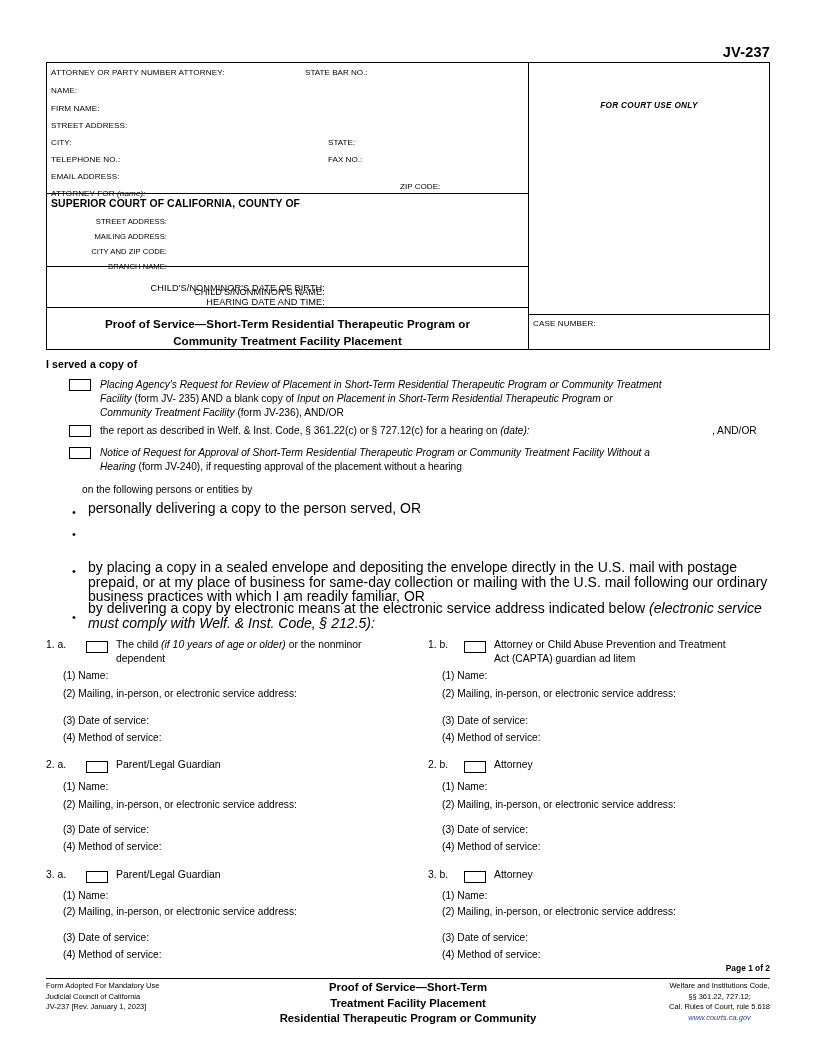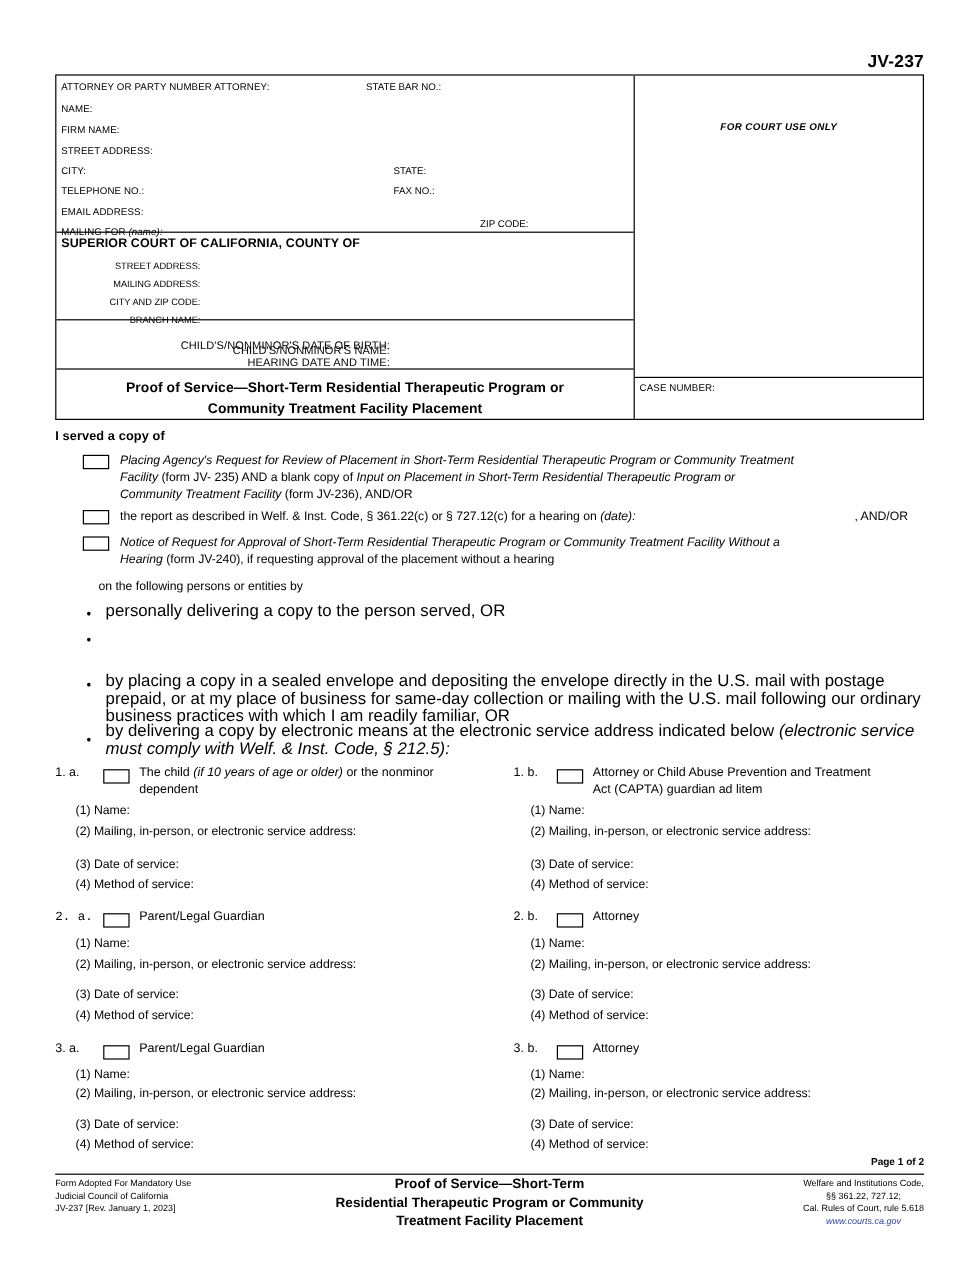--- a/index.html
+++ b/index.html
@@ -291,21 +291,21 @@
         <div class="cap-row" style="top:58px;">STREET ADDRESS:</div>
 
         <div class="cap-row" style="top:75px;">CITY:</div>
         <div class="cap-mid" style="top:75px; left:281px;">STATE:</div>
         <div class="cap-mid" style="top:75px; left:353px;margin-top:44px;">ZIP CODE:</div>
 
         <div class="cap-row" style="top:92px;">TELEPHONE NO.:</div>
         <div class="cap-mid" style="top:92px; left:281px;">FAX NO.:</div>
 
         <div class="cap-row" style="top:109px;">EMAIL ADDRESS:</div>
-        <div class="cap-row" style="top:126px;"><span>MAILING FOR </span><span class="it">(name):</span></div>
+        <div class="cap-row" style="top:126px;"><span>ATTORNEY FOR </span><span class="it">(name):</span></div>
       </div>
 
       <div class="court-block">
         <div class="court-title">SUPERIOR COURT OF CALIFORNIA, COUNTY OF</div>
         <div class="court-line" style="top:23px;">STREET ADDRESS:</div>
         <div class="court-line" style="top:38px;">MAILING ADDRESS:</div>
         <div class="court-line" style="top:53px;">CITY AND ZIP CODE:</div>
         <div class="court-line" style="top:68px;">BRANCH NAME:</div>
       </div>
 
@@ -369,21 +369,21 @@
 
   <div class="item-num" style="left:428px; top:639px;">1. b.</div>
   <div class="cbox" style="left:464px; top:641px;"></div>
   <div class="item-lbl" style="left:494px; top:638px; width:280px;">Attorney or Child Abuse Prevention and Treatment</div>
   <div class="item-lbl" style="left:494px; top:652px;">Act (CAPTA) guardian ad litem</div>
   <div class="sub" style="left:442px; top:670px;">(1) Name:</div>
   <div class="sub" style="left:442px; top:688px;">(2) Mailing, in-person, or electronic service address:</div>
   <div class="sub" style="left:442px; top:715px;">(3) Date of service:</div>
   <div class="sub" style="left:442px; top:732px;">(4) Method of service:</div>
 
-  <div class="item-num" style="left:46px; top:759px;font-family:Liberation Mono, monospace;">2. a.</div>
+  <div class="item-num" style="left:46px; top:759px;">2. a.</div>
   <div class="cbox" style="left:86px; top:761px;"></div>
   <div class="item-lbl" style="left:116px; top:758px;">Parent/Legal Guardian</div>
   <div class="sub" style="left:63px; top:781px;">(1) Name:</div>
   <div class="sub" style="left:63px; top:799px;">(2) Mailing, in-person, or electronic service address:</div>
   <div class="sub" style="left:63px; top:824px;">(3) Date of service:</div>
   <div class="sub" style="left:63px; top:841px;">(4) Method of service:</div>
 
   <div class="item-num" style="left:428px; top:759px;">2. b.</div>
   <div class="cbox" style="left:464px; top:761px;"></div>
   <div class="item-lbl" style="left:494px; top:758px;">Attorney</div>
@@ -412,22 +412,22 @@
   <div class="foot-rule"></div>
 
   <div class="foot-left">
     <div>Form Adopted For Mandatory Use</div>
     <div>Judicial Council of California</div>
     <div>JV-237 [Rev. January 1, 2023]</div>
   </div>
 
   <div class="foot-center">
     <div>Proof of Service—Short-Term</div>
+    <div>Treatment Facility Placement</div>
     <div>Residential Therapeutic Program or Community</div>
-    <div>Treatment Facility Placement</div>
   </div>
 
   <div class="foot-right">
     <div>Welfare and Institutions Code,</div>
     <div>§§ 361.22, 727.12;</div>
     <div>Cal. Rules of Court, rule 5.618</div>
     <div class="url">www.courts.ca.gov</div>
   </div>
 
 </div>

